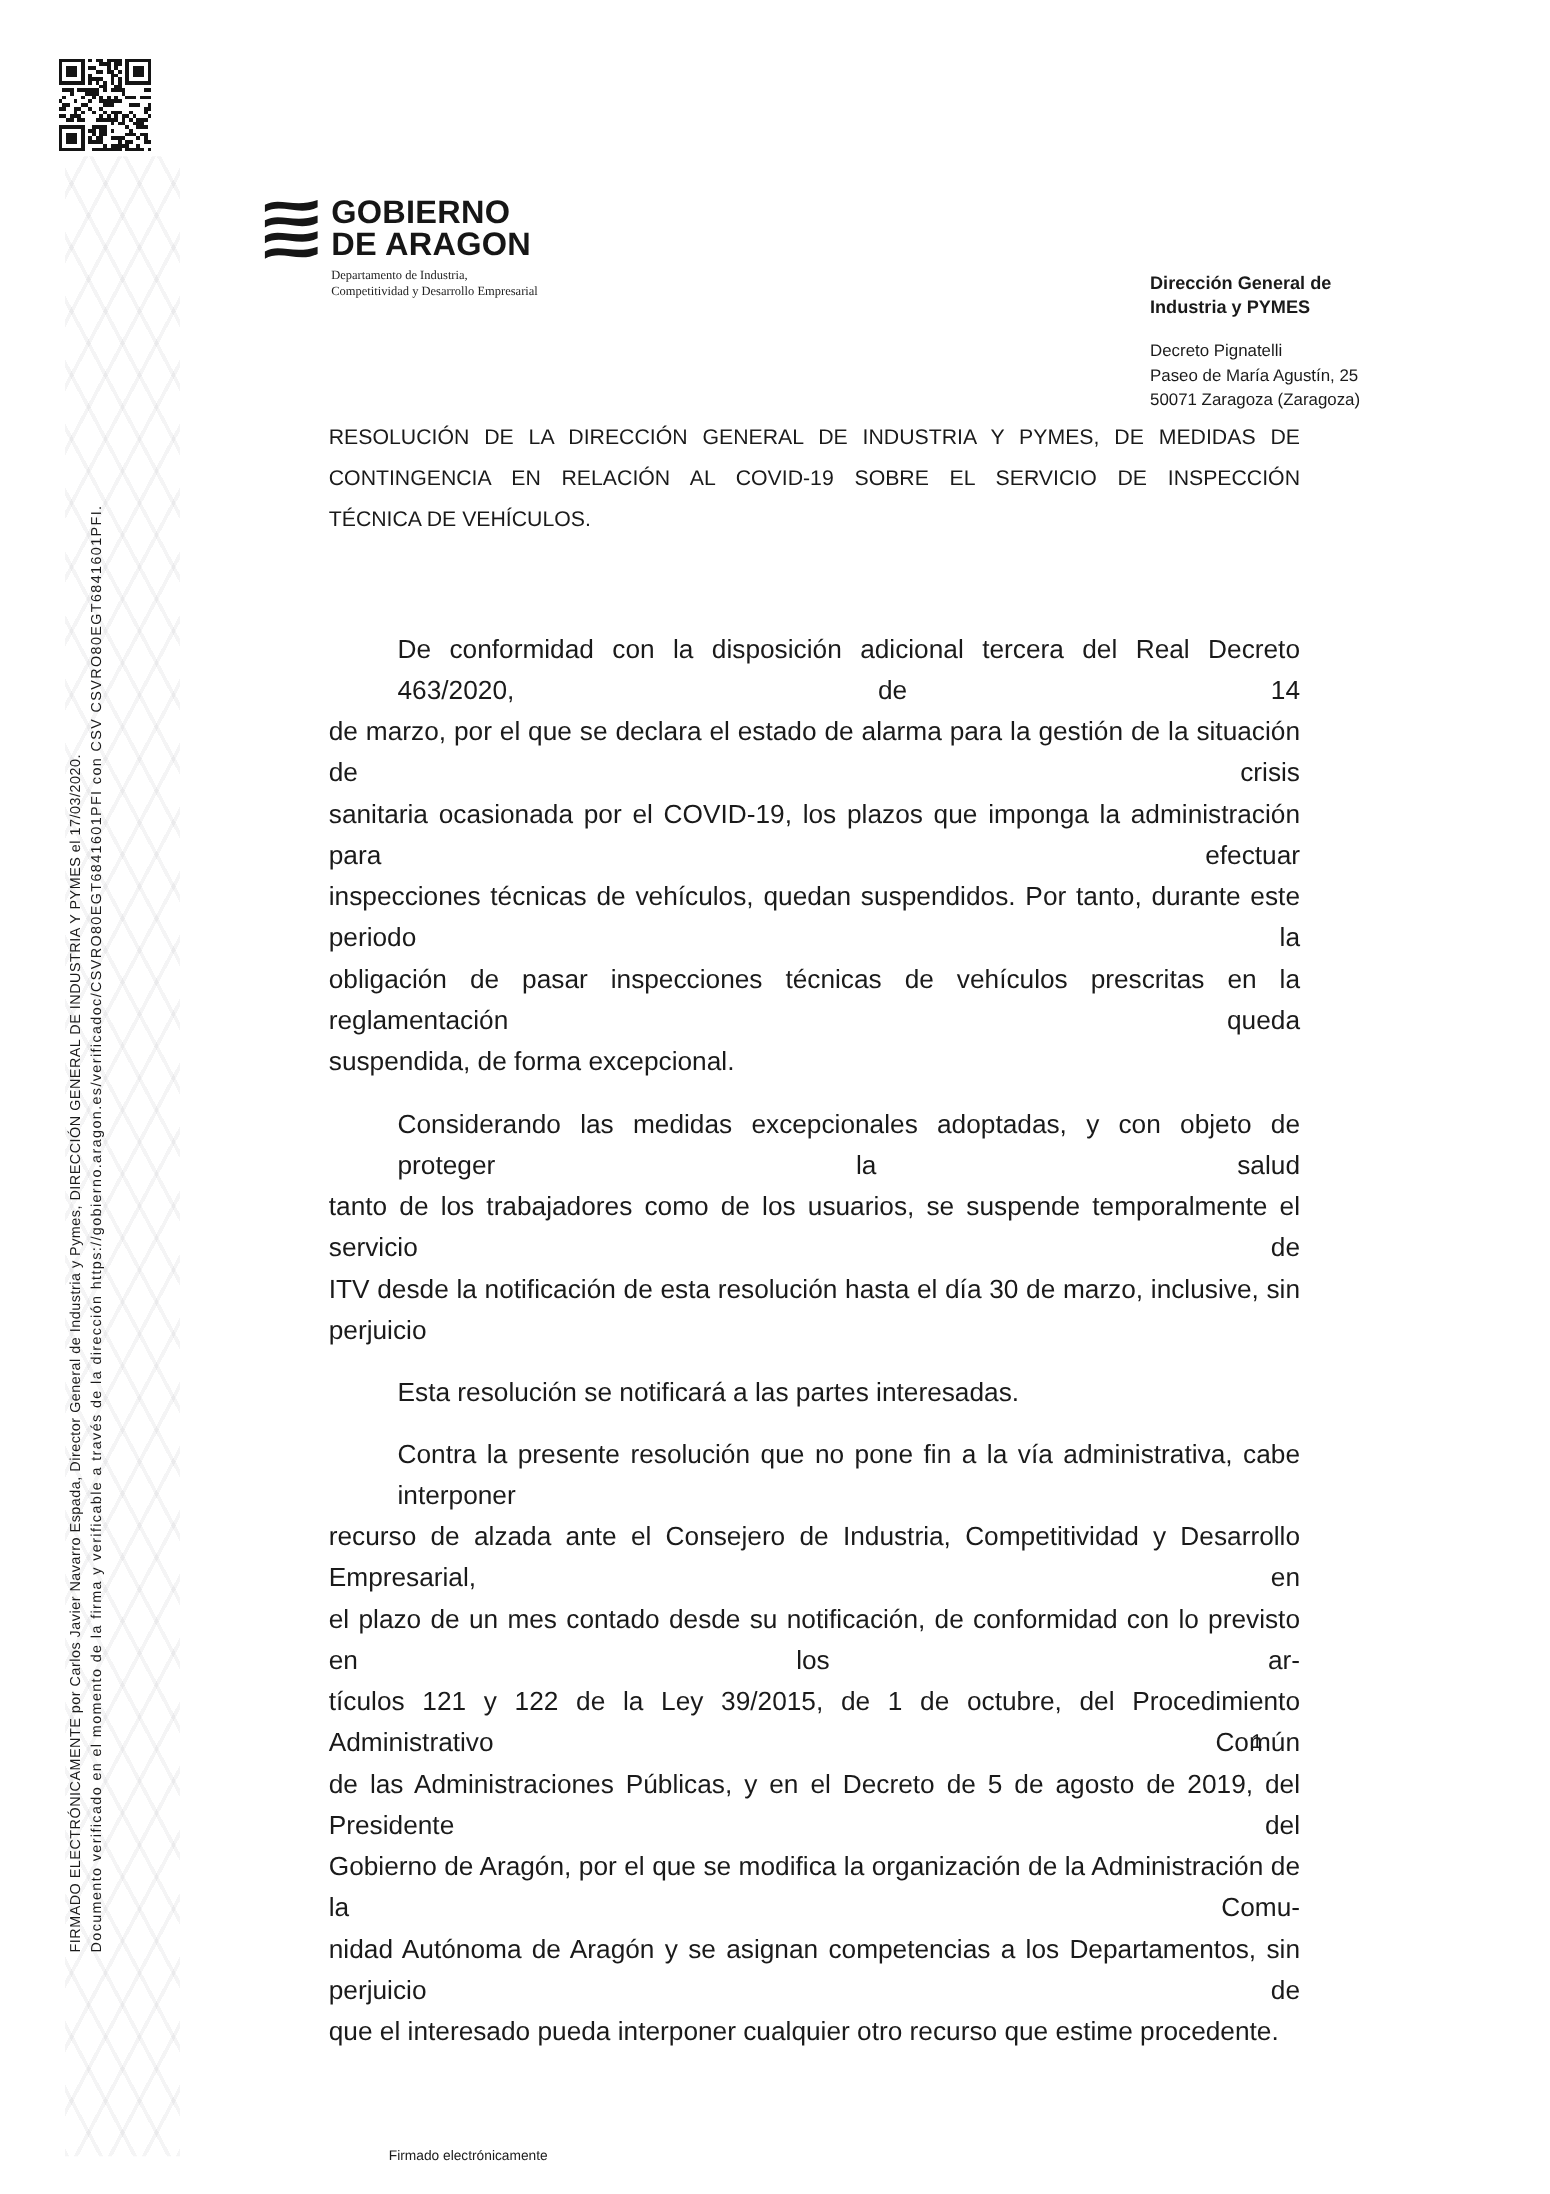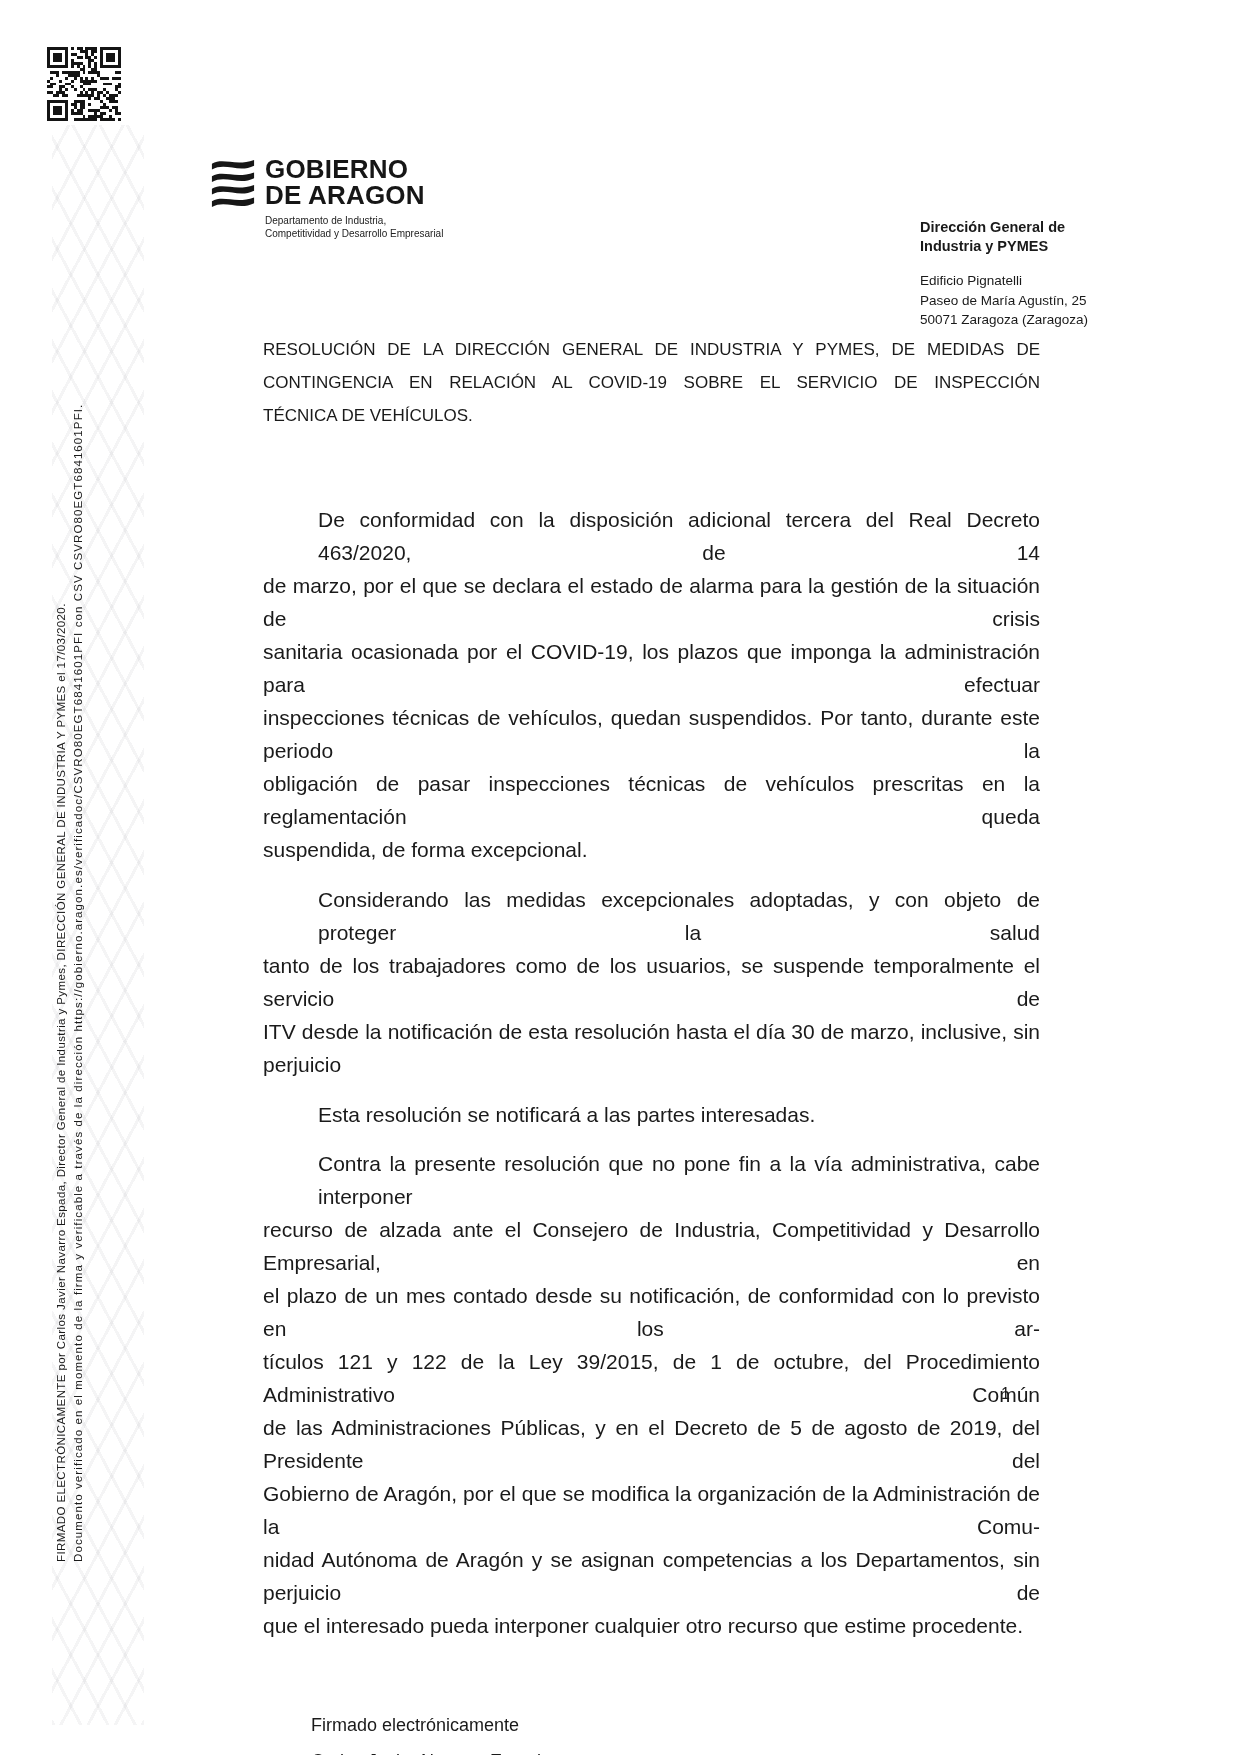--- a/index.html
+++ b/index.html
@@ -13,38 +13,38 @@
   .watermark{
     position:absolute;left:52px;top:125px;width:92px;height:1600px;
     background:
       repeating-linear-gradient(62deg,rgba(120,120,130,0.08) 0 3px,transparent 3px 24px),
       repeating-linear-gradient(-62deg,rgba(120,120,130,0.08) 0 3px,transparent 3px 24px);
   }
   
   .logo{position:absolute;left:210px;top:156px;display:flex;gap:9px;align-items:flex-start;}
   .logo-icon{width:46px;height:54px;fill:#161616;flex:0 0 auto;}
   .logo-title{font-size:26px;font-weight:bold;line-height:26px;color:#161616;letter-spacing:0.2px;white-space:nowrap;}
-  .logo-subs{margin-top:7px;}
+  .logo-subs{margin-top:7px;font-family:Liberation Serif, serif;}
   .logo-sub{font-size:10px;line-height:12.5px;color:#222;white-space:nowrap;}
   
   .office{position:absolute;left:920px;top:170px;width:230px;margin-top:48px;}
   .office-name{font-size:14.5px;font-weight:bold;line-height:19px;white-space:nowrap;}
   .office-addr-block{margin-top:15px;}
   .office-addr{font-size:13.5px;line-height:19.5px;white-space:nowrap;}
   
   .content{position:absolute;left:263px;top:333px;width:777px;}
   .line{font-size:21px;line-height:33px;}
   .title-block{margin:0 0 71px 0;}
   .title-block .line{font-size:17px;font-weight:normal;}
   .just{text-align:justify;text-align-last:justify;}
   .indent{padding-left:55px;}
   .para{margin:0 0 17px 0;}
   .para-last{margin:0 0 16px 0;}
   .signature{margin-top:65px;padding-left:48px;}
-  .signature .sig-line{font-size:18px;line-height:36px;}
+  .signature .sig-line{font-size:11px;line-height:36px;}
   
   .pagenum{position:absolute;left:1001px;top:1385px;font-size:16px;color:#1a1a1a;}
   
   .vertical{
     position:absolute;left:53px;top:1562px;width:1140px;
     transform:rotate(-90deg);transform-origin:0 0;
     color:#1a1a1a;
   }
   .vline1{font-size:11.5px;line-height:17px;letter-spacing:0.4px;white-space:nowrap;}
   .vline2{font-size:11.5px;line-height:17px;letter-spacing:1.1px;white-space:nowrap;}
@@ -376,21 +376,21 @@
         <div class="logo-sub">Departamento de Industria,</div>
         <div class="logo-sub">Competitividad y Desarrollo Empresarial</div>
       </div>
     </div>
   </div>
 
   <div class="office">
     <div class="office-name">Dirección General de</div>
     <div class="office-name">Industria y PYMES</div>
     <div class="office-addr-block">
-      <div class="office-addr">Edificio Pignatelli</div>
+      <div class="office-addr">Decreto Pignatelli</div>
       <div class="office-addr">Paseo de María Agustín, 25</div>
       <div class="office-addr">50071 Zaragoza (Zaragoza)</div>
     </div>
   </div>
 
   <div class="content">
 
     <div class="title-block">
       <div class="line just">RESOLUCIÓN DE LA DIRECCIÓN GENERAL DE INDUSTRIA Y PYMES, DE MEDIDAS DE</div>
       <div class="line just">CONTINGENCIA EN RELACIÓN AL COVID-19 SOBRE EL SERVICIO DE INSPECCIÓN</div>

